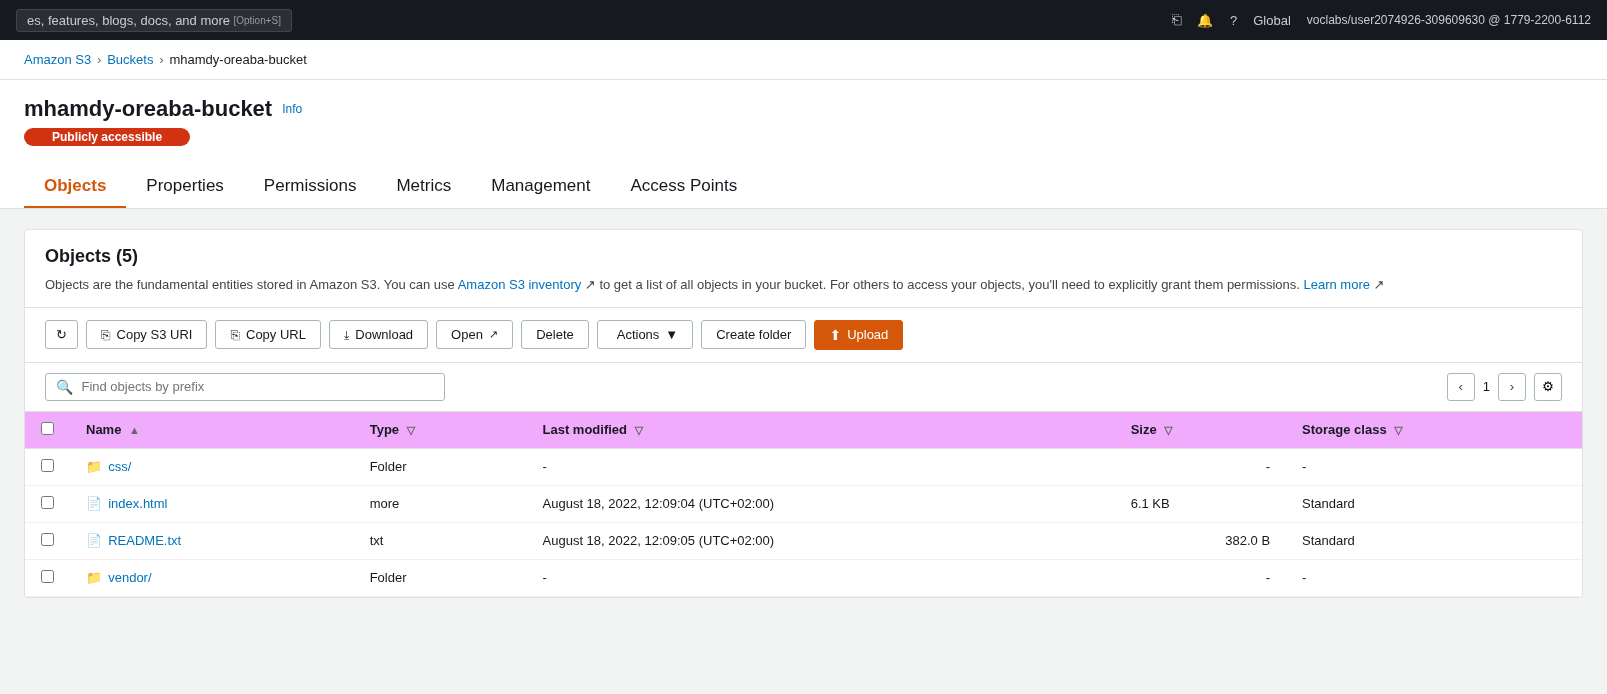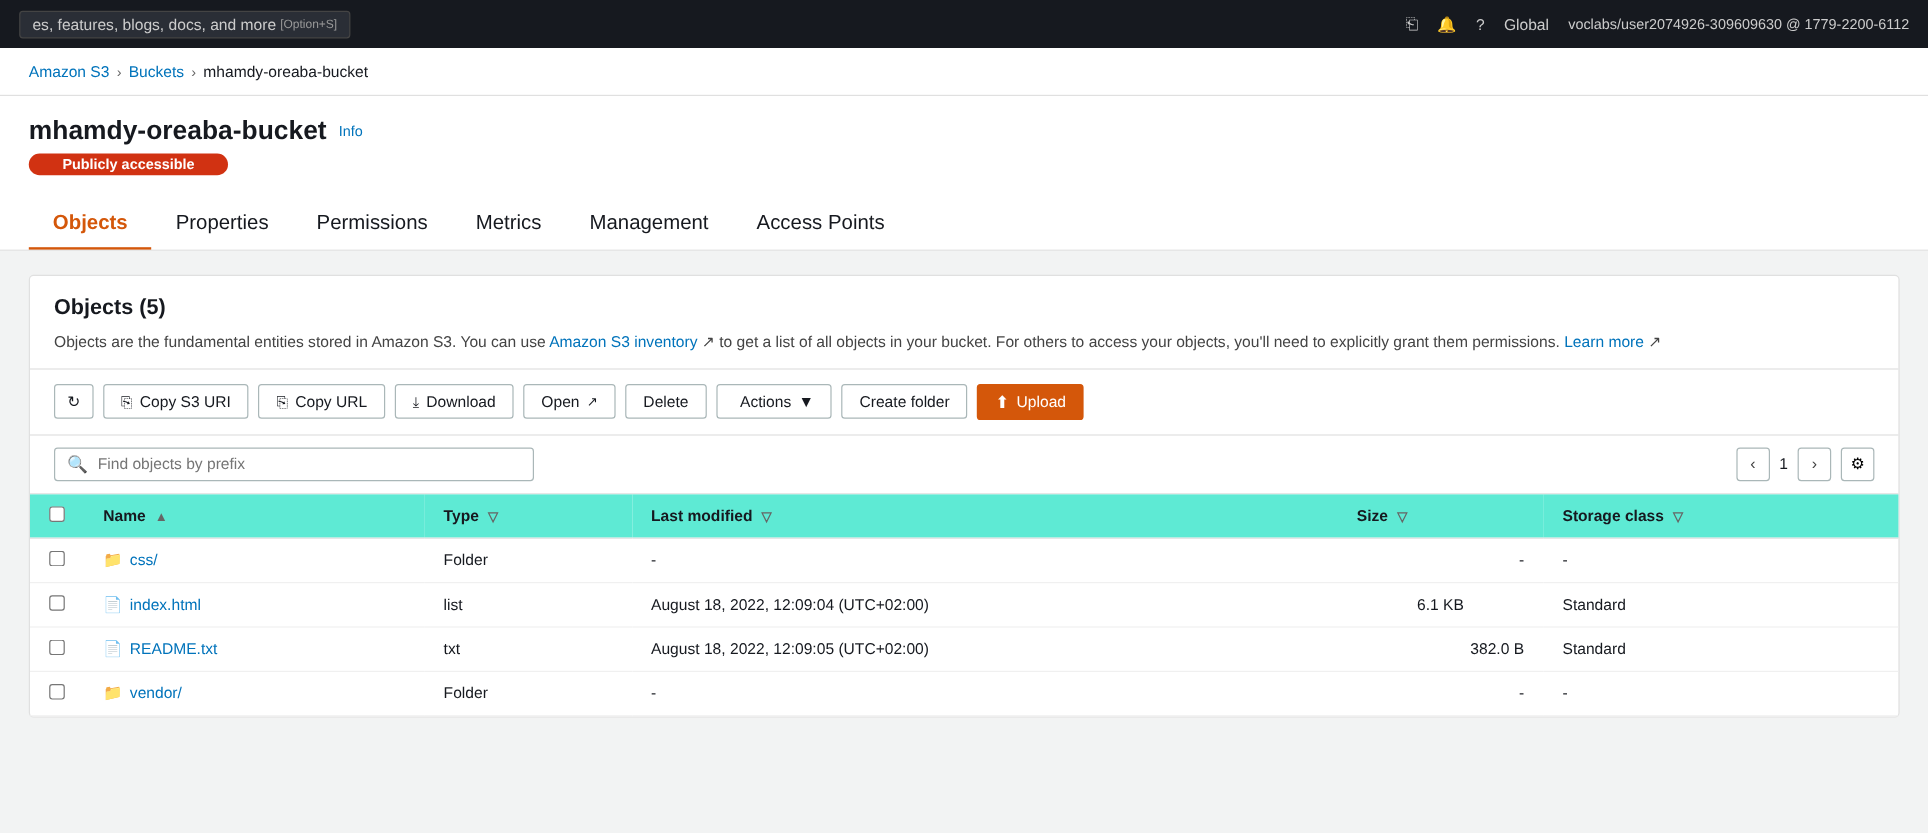--- a/index.html
+++ b/index.html
@@ -232,21 +232,21 @@
       align-items: center;
       justify-content: center;
     }
 
     
     .objects-table {
       width: 100%;
       border-collapse: collapse;
     }
     .objects-table th {
-      background: #5eead4;
+      background: #f0abfc;
       font-size: 13px;
       font-weight: 600;
       color: #16191f;
       padding: 10px 16px;
       text-align: left;
       border-bottom: 1px solid #e0e0e0;
       white-space: nowrap;
     }
     .objects-table th .sort-icon {
       margin-left: 4px;
@@ -403,23 +403,23 @@
             <td><input type="checkbox" style=""></td>
             <td><span style="color:#5c85d6;margin-right:6px;">📁</span><a class="file-link" href="#">css/</a></td>
             <td>Folder</td>
             <td>-</td>
             <td style="text-align: right;">-</td>
             <td>-</td>
           </tr>
           <tr>
             <td><input type="checkbox" style=""></td>
             <td><span style="color:#5c85d6;margin-right:6px;">📄</span><a class="file-link" href="#">index.html</a></td>
-            <td>list</td>
+            <td>more</td>
             <td>August 18, 2022, 12:09:04 (UTC+02:00)</td>
-            <td style="text-align: center; margin-top: 44px;">6.1 KB</td>
+            <td style="text-align: left; margin-top: 44px;">6.1 KB</td>
             <td>Standard</td>
           </tr>
           <tr>
             <td><input type="checkbox" style=""></td>
             <td><span style="color:#5c85d6;margin-right:6px;">📄</span><a class="file-link" href="#">README.txt</a></td>
             <td>txt</td>
             <td>August 18, 2022, 12:09:05 (UTC+02:00)</td>
             <td style="text-align: right;">382.0 B</td>
             <td>Standard</td>
           </tr>

